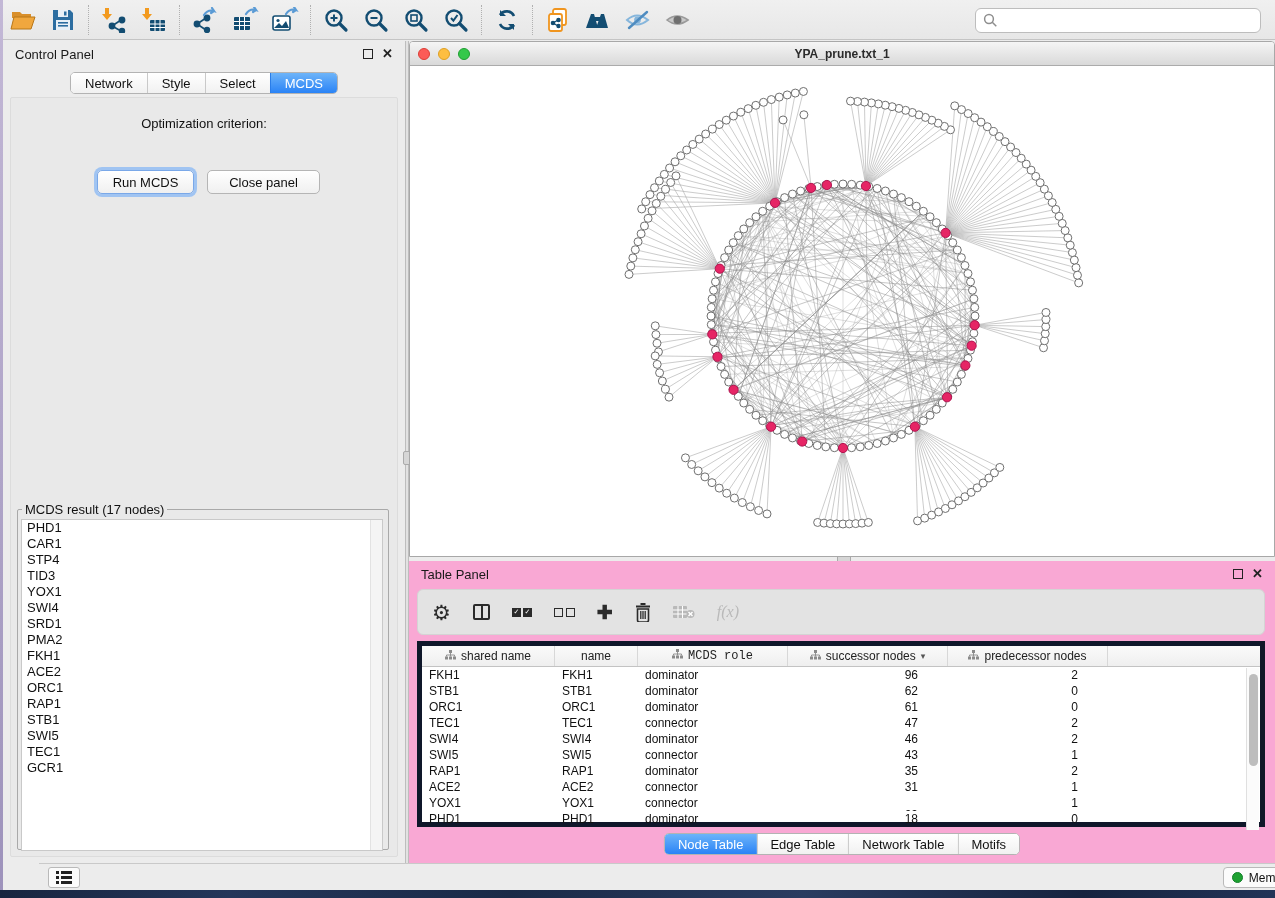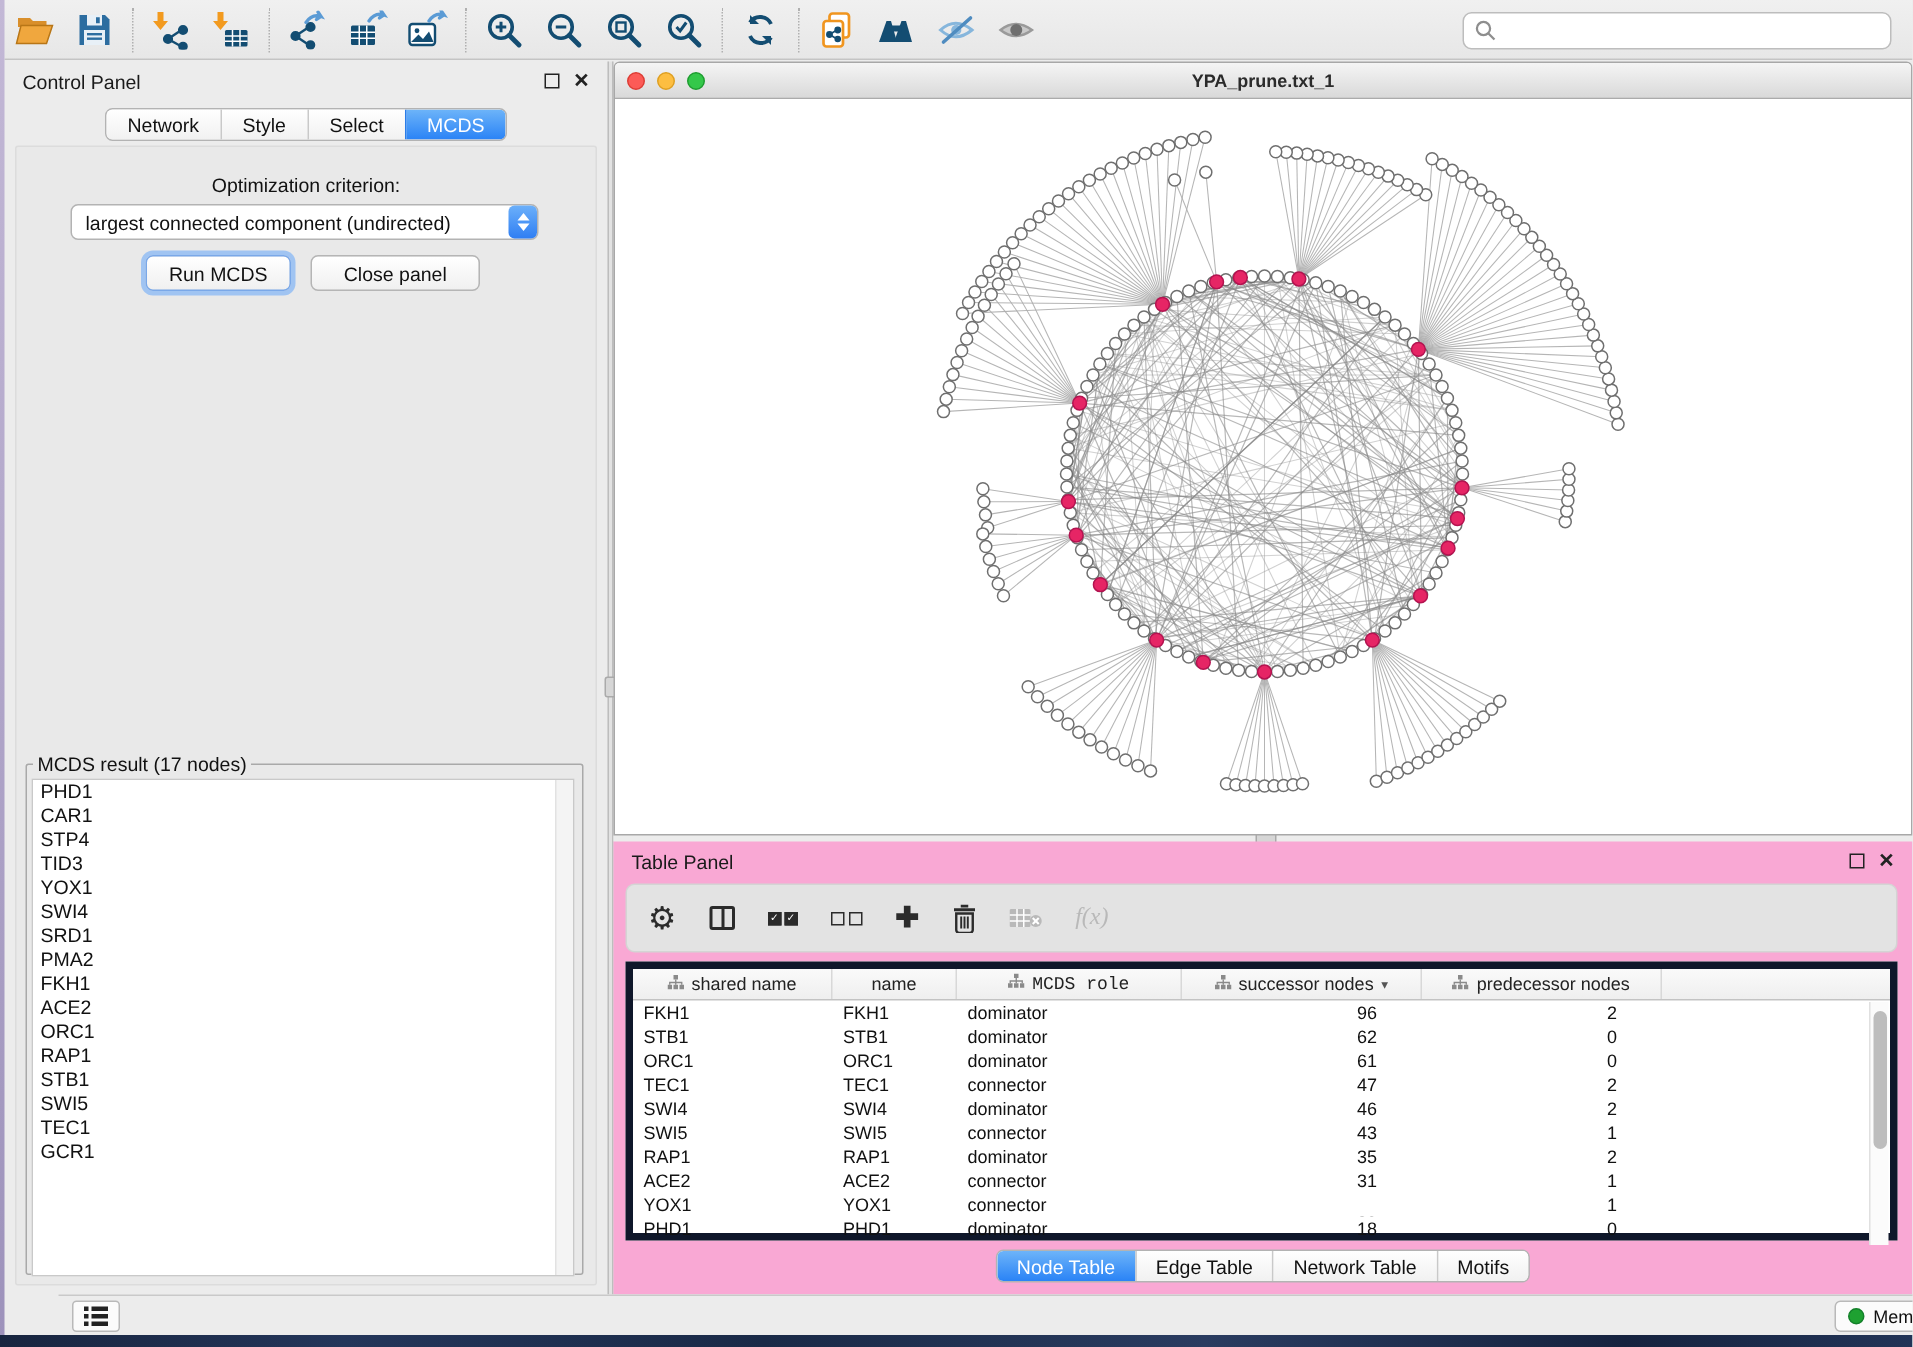--- a/index.html
+++ b/index.html
@@ -270,27 +270,20 @@
     </span>
   </div>
   <div id="cp-tabs">
       <div class="cp-tab">Network</div>
       <div class="cp-tab">Style</div>
       <div class="cp-tab">Select</div>
       <div class="cp-tab active">MCDS</div>
     </div>
   <div id="cp-body">
     <div id="opt-label">Optimization criterion:</div>
-    <div id="opt-select">
-      <span>largest connected component (undirected)</span>
-      <span id="opt-stepper">
-          <span class="arr-up"></span>
-          <span class="arr-dn"></span>
-        </span>
-    </div>
     <div id="run-btn" class="mac-btn">Run MCDS</div>
     <div id="close-btn" class="mac-btn">Close panel</div>
     <fieldset id="result-box">
       <legend>MCDS result (17 nodes)</legend>
       <div id="result-list">
         <div id="result-scroll"></div>
       <div class="result-item">PHD1</div>
           <div class="result-item">CAR1</div>
           <div class="result-item">STP4</div>
           <div class="result-item">TID3</div>

